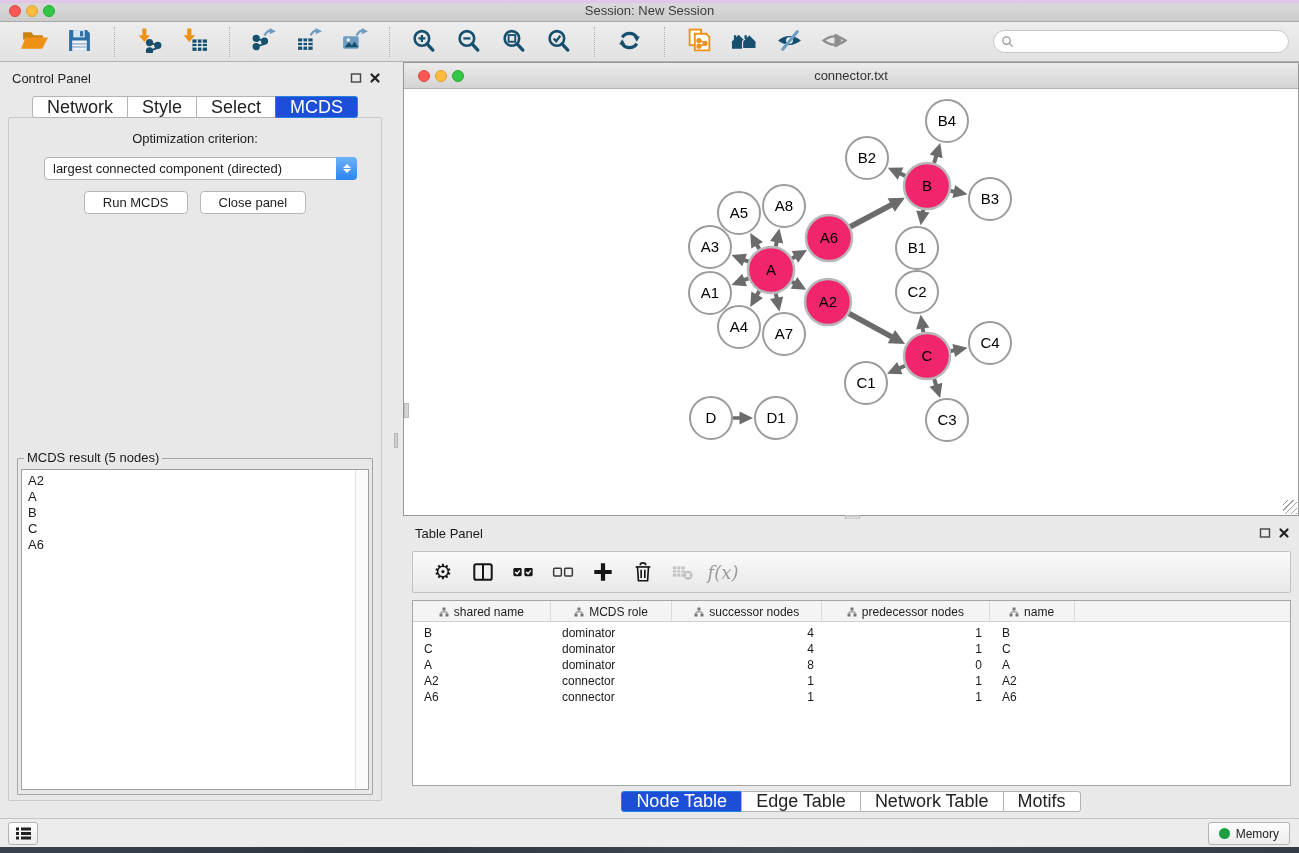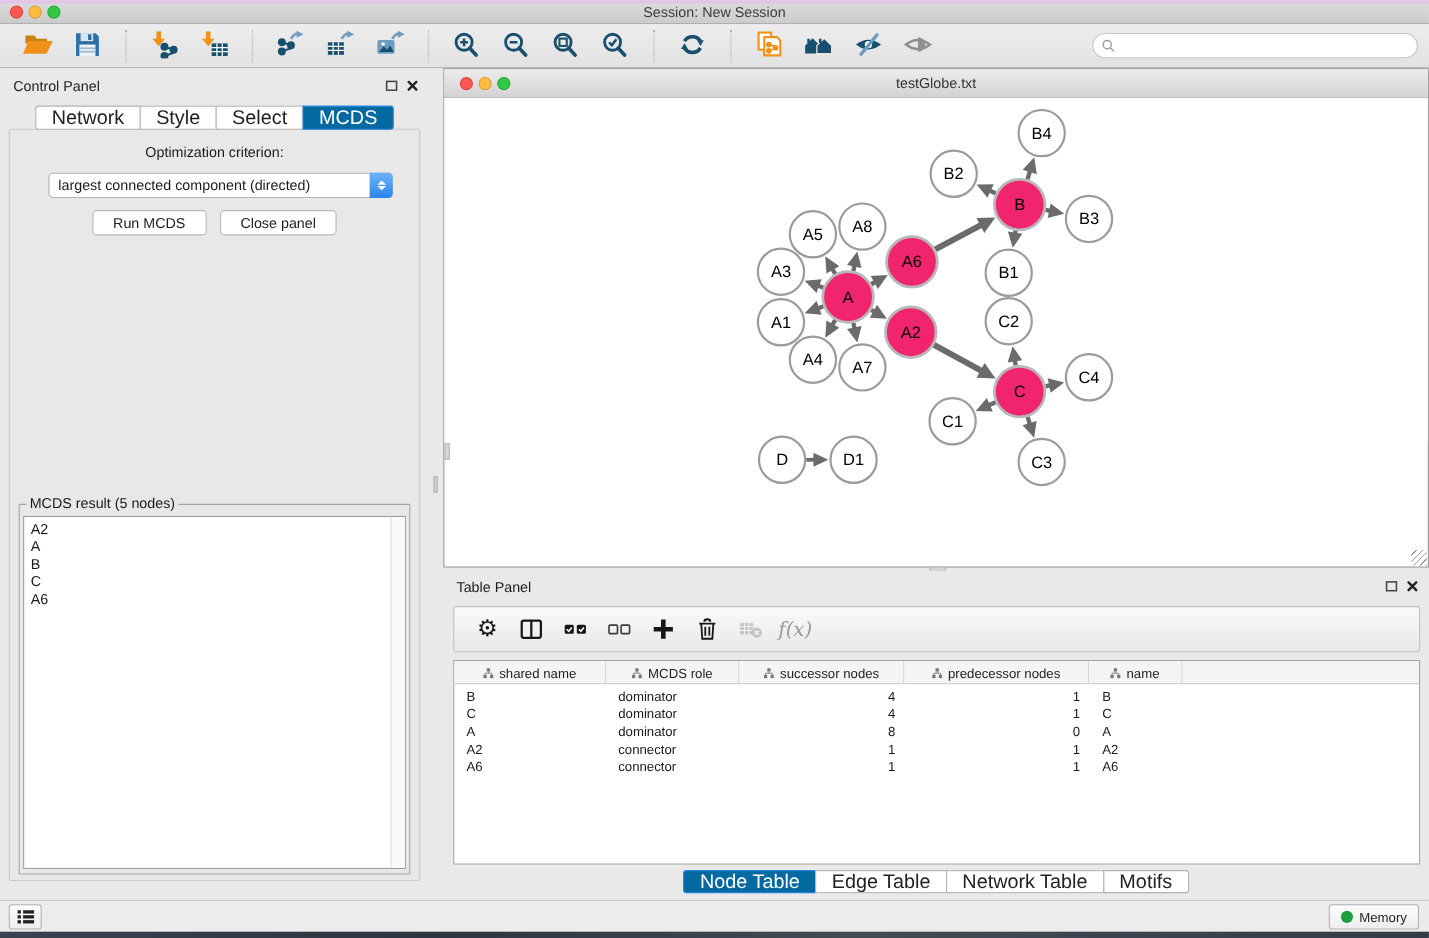--- a/index.html
+++ b/index.html
@@ -39,21 +39,21 @@
   .control-panel { position:absolute; left:0; top:62px; width:390px; height:756px;
     background:#e9e9e9; }
   .cp-header { position:absolute; left:12px; top:9px; font-size:13px; color:#222; }
   .win-mini { position:absolute; top:10px; width:12px; height:12px; }
   .cp-tabs { position:absolute; left:0; right:0; top:34px; height:22px;
     display:flex; justify-content:center; z-index:2; }
   .tab { height:22px; line-height:20px; padding:0 14px; background:#fff;
     border:1px solid #b3b3b3; margin-left:-1px; font-size:18px; color:#222; }
   .tab:first-child { border-radius:3px 0 0 3px; margin-left:0; }
   .tab:last-child { border-radius:0 3px 3px 0; }
-  .tab.active { background:#0369a1; border-color:#2282dd; color:#fff; }
+  .tab.active { background:#1d4ed8; border-color:#2282dd; color:#fff; }
   .cp-body { position:absolute; left:8px; right:8px; top:55px; bottom:17px;
     background:#e8e8e8; border:1px solid #c9c9c9; border-radius:2px; }
   .opt-label { position:absolute; left:0; right:0; top:13px; text-align:center; }
   .dropdown { position:absolute; left:35px; width:313px; top:39px; height:23px;
     background:#fff; border:1px solid #b3b3b3; border-radius:4px;
     display:flex; align-items:center; }
   .dropdown .val { flex:1; padding-left:8px; font-size:13px; white-space:nowrap; overflow:hidden; }
   .dropdown .stepper { width:21px; height:23px; margin:-1px -1px -1px 0;
     background:linear-gradient(#6db2f9,#2a85ee); border-radius:0 4px 4px 0;
     display:flex; flex-direction:column; align-items:center; justify-content:center; gap:1px; }
@@ -331,21 +331,21 @@
       <div class="grab"></div>
     </div>
 
   <div class="right-area">
 
     <div class="net-frame">
       <div class="net-title">
         <span class="tl red"></span>
         <span class="tl yellow"></span>
         <span class="tl green"></span>
-        <div class="title">testGlobe.txt</div>
+        <div class="title">connector.txt</div>
       </div>
       <div class="net-canvas">
         <svg width="894" height="426">
             <line x1="344.543265126549" y1="189.46729347687497" x2="338.7494050237827" y2="191.65186367955735" stroke="#6b6b6b" stroke-width="4"></line>
             <polygon points="327.5210375870572,195.88551041799482 338.2570135009427,184.67708407097936 342.98458569219787,197.21542770865616" fill="#6b6b6b"></polygon>
             <line x1="344.543265126549" y1="172.53270652312503" x2="338.7494050237827" y2="170.34813632044265" stroke="#6b6b6b" stroke-width="4"></line>
             <polygon points="327.5210375870572,166.11448958200518 342.98458569219787,164.78457229134384 338.2570135009427,177.32291592902064" fill="#6b6b6b"></polygon>
             <line x1="355.25116583901666" y1="201.92761084925155" x2="352.1337164847674" y2="207.48056751150816" stroke="#6b6b6b" stroke-width="4"></line>
             <polygon points="346.2592994042757,217.94437293613393 347.2704946360999,202.456717070796 358.95507736026536,209.01648281067838" fill="#6b6b6b"></polygon>
             <line x1="355.25116583901666" y1="160.07238915074845" x2="352.1337164847674" y2="154.51943248849184" stroke="#6b6b6b" stroke-width="4"></line>

